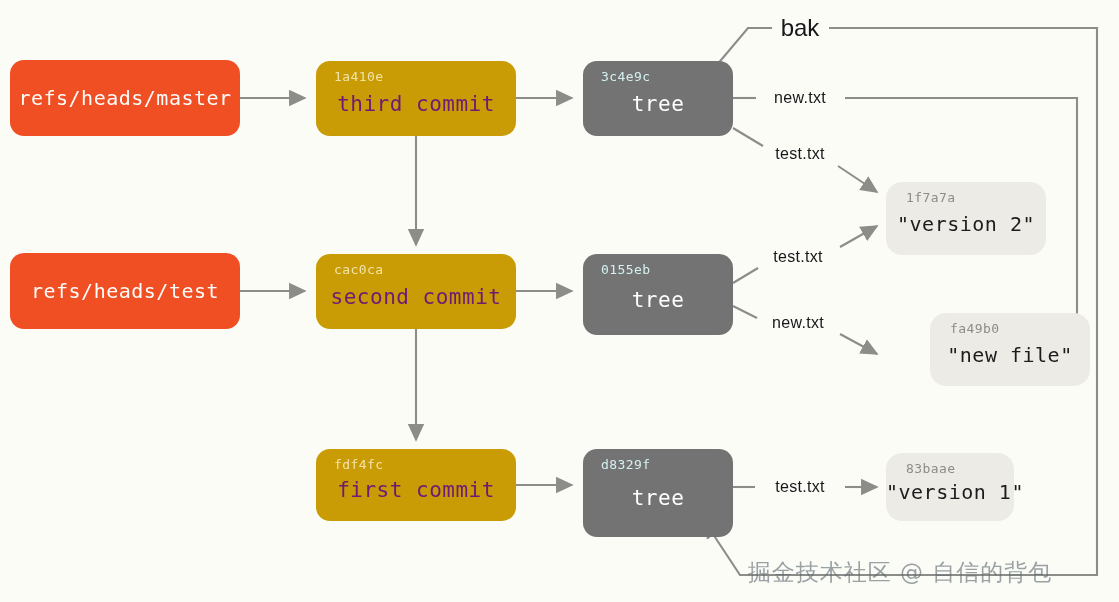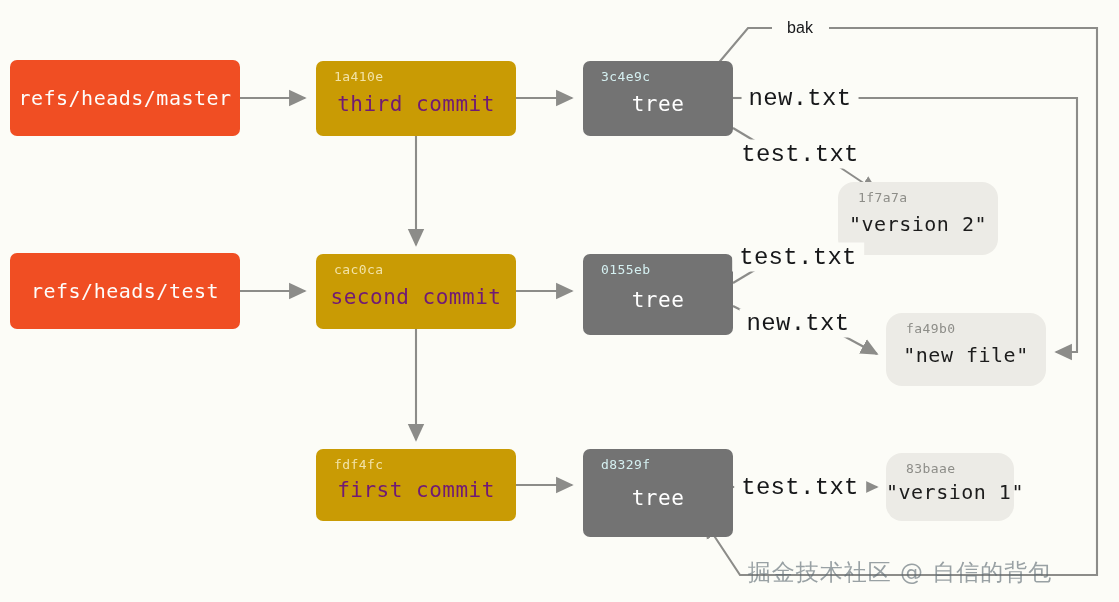--- a/index.html
+++ b/index.html
@@ -5,21 +5,21 @@
   html,body{margin:0;padding:0;}
   body{
     width:1119px;height:602px;
     background:#fcfcf7;
     font-family:"Liberation Sans",sans-serif;
     overflow:hidden;
   }
   #stage{position:relative;width:1119px;height:602px;}
   svg#wires{position:absolute;left:0;top:0;width:1119px;height:602px;}
 
-  .node{position:absolute;border-radius:7px;box-sizing:border-box;}
+  .node{position:absolute;border-radius:14px;box-sizing:border-box;}
   .node .sha{
     position:absolute;left:18px;top:8px;
     font-family:"DejaVu Sans Mono","Liberation Mono",monospace;
     font-size:13px;letter-spacing:.4px;
   }
   .node .main{
     position:absolute;left:0;right:0;top:50%;
     transform:translateY(-50%);
     text-align:center;
     font-family:"DejaVu Sans Mono","Liberation Mono",monospace;
@@ -36,31 +36,31 @@
   .commit .main{color:#701a75;}
   .tree{background:#737373;}
   .tree .sha{color:#d5f0f1;}
   .tree .main{color:#ffffff;}
   .blob{background:#ecebe6;border-radius:16px;}
   .blob .sha{color:#8d8d88;left:20px;}
   .blob .main{color:#1c1c1c;font-size:20px;}
 
   .edge-label{
     position:absolute;
-    font-family:Liberation Mono, monospace;
-    font-size:24px;color:#17181a;
+    font-family:Liberation Sans, sans-serif;
+    font-size:16px;color:#17181a;
     background:#fcfcf7;
     padding:1px 7px;
     white-space:pre;
     transform:translate(-50%,-50%);
     letter-spacing:.3px;
   }
   .edge-label.plain{
     font-family:"Liberation Sans",sans-serif;
-    font-size:16px;letter-spacing:0;
+    font-size:24px;letter-spacing:0;
   }
 
   .watermark{
     position:absolute;
     transform:translate(-50%,-50%);
     font-family:"DejaVu Sans",sans-serif;
     font-size:23px;
     color:#5d6a72;
     opacity:.62;
     white-space:pre;
@@ -136,25 +136,25 @@
   </div>
   <div class="node tree" style="left:583px;top:254px;width:150px;height:81px;">
     <div class="sha">0155eb</div>
     <div class="main">tree</div>
   </div>
   <div class="node tree" style="left:583px;top:449px;width:150px;height:88px;">
     <div class="sha">d8329f</div>
     <div class="main">tree</div>
   </div>
 
-  <div class="node blob" style="left:838px;top:182px;width:160px;height:73px;">
+  <div class="node blob" style="left:886px;top:182px;width:160px;height:73px;">
     <div class="sha">1f7a7a</div>
     <div class="main">"version 2"</div>
   </div>
-  <div class="node blob" style="left:886px;top:313px;width:160px;height:73px;text-decoration:underline;">
+  <div class="node blob" style="left:930px;top:313px;width:160px;height:73px;text-decoration:underline;">
     <div class="sha">fa49b0</div>
     <div class="main">"new file"</div>
   </div>
   <div class="node blob" style="left:886px;top:453px;width:128px;height:68px;">
     <div class="sha">83baae</div>
     <div class="main">"version 1"</div>
   </div>
 
   <div class="edge-label plain" style="left:800px;top:28px;">bak</div>
   <div class="edge-label" style="left:800px;top:98px;">new.txt</div>

